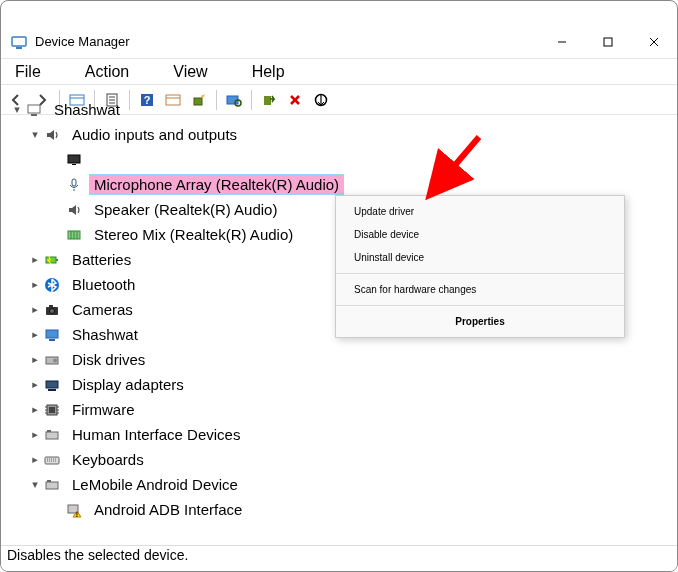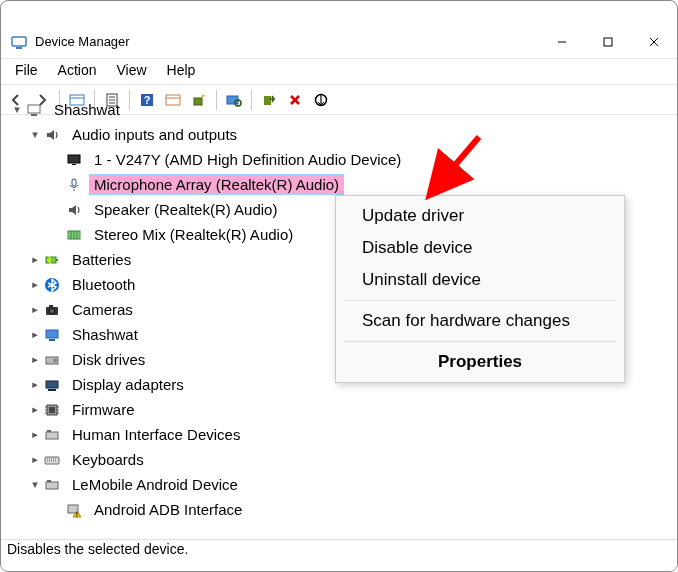--- a/index.html
+++ b/index.html
@@ -3,21 +3,21 @@
   <meta charset="utf-8">
   <style>
     * { margin: 0; padding: 0; box-sizing: border-box; font-family: "Segoe UI", Tahoma, sans-serif; }
     body { width: 678px; height: 572px; background: #fff; border: 1px solid #888; border-radius: 8px; overflow: hidden; position: relative; font-size: 15px; color: #000; }
     
     .titlebar { display: flex; align-items: center; height: 34px; padding: 0 0 0 10px; background: #fff; border-bottom: 1px solid #e5e5e5; margin-top: 24px; }
     .titlebar .app-icon { width: 16px; height: 16px; margin-right: 8px; }
     .titlebar .title { flex: 1; font-size: 13px; }
     .win-btn { width: 46px; height: 30px; display: inline-flex; align-items: center; justify-content: center; font-size: 13px; background: transparent; border: none; }
     
-    .menubar { display: flex; height: 26px; align-items: flex-start; padding: 0 4px; border-bottom: 1px solid #e5e5e5; font-size: 14px; }
+    .menubar { display: flex; height: 26px; align-items: center; padding: 0 4px; border-bottom: 1px solid #e5e5e5; font-size: 16px; gap: 24px; }
     .menubar span { padding: 3px 10px; }
     
     .toolbar { display: flex; align-items: center; height: 30px; padding: 2px 4px; border-bottom: 1px solid #e5e5e5; gap: 4px; }
     .tool-btn { width: 22px; height: 22px; display: inline-flex; align-items: center; justify-content: center; border: 1px solid transparent; border-radius: 2px; }
     .tool-sep { width: 1px; height: 20px; background: #ccc; margin: 0 2px; }
     
     .tree-wrap { position: absolute; left: 0; top: 92px; right: 0; bottom: 22px; overflow: auto; }
     .tree-wrap::-webkit-scrollbar { width: 16px; }
     .tree-wrap::-webkit-scrollbar-track { background: #f0f0f0; }
     .tree-wrap::-webkit-scrollbar-thumb { background: #c0c0c0; border-radius: 8px; }
@@ -25,26 +25,26 @@
     .node { display: flex; align-items: center; height: 25px; white-space: nowrap; }
     .caret { width: 16px; height: 16px; display: inline-flex; align-items: center; justify-content: center; color: #555; font-size: 11px; }
     .caret.empty { visibility: hidden; }
     .dev-icon { width: 18px; height: 18px; margin-right: 6px; display: inline-flex; align-items: center; justify-content: center; }
     .node .label { padding: 1px 4px; border: 1px solid transparent; }
     .node.selected .label { background: #f9a8d4; border: 1px solid #99d1ff; text-align: center; }
     .lvl0 { padding-left: 4px; }
     .lvl1 { padding-left: 22px; }
     .lvl2 { padding-left: 44px; }
     
-    .context-menu { position: absolute; left: 334px; top: 194px; width: 290px; background: #f9f9f9; border: 1px solid #ccc; box-shadow: 2px 2px 8px rgba(0,0,0,0.2); padding: 4px 8px; font-size: 17px; z-index: 10; }
+    .context-menu { position: absolute; left: 334px; top: 194px; width: 290px; background: #f9f9f9; border: 1px solid #ccc; box-shadow: 2px 2px 8px rgba(0,0,0,0.2); padding: 4px 0; font-size: 10px; z-index: 10; }
     .cm-item { padding: 6px 18px; }
     .cm-sep { height: 1px; background: #ddd; margin: 4px 0; }
     .cm-bold { font-weight: 700; text-align: center; }
     
-    .statusbar { position: absolute; left: 0; right: 0; bottom: 0; height: 32px; border-top: 1px solid #ddd; font-size: 14px; padding: 1px 6px; background: #fff; }
+    .statusbar { position: absolute; left: 0; right: 0; bottom: 0; height: 26px; border-top: 1px solid #ddd; font-size: 14px; padding: 1px 6px; background: #fff; }
     
     .arrow-svg { position: absolute; left: 420px; top: 128px; pointer-events: none; z-index: 20; }
   </style>
 </head>
 <body>
 
 <div class="titlebar">
   <span class="app-icon">
     <svg viewBox="0 0 16 16" width="16" height="16">
         <rect x="1" y="3" width="14" height="9" rx="1" fill="#fff" stroke="#3a7ec4" stroke-width="1.5"></rect>
@@ -178,21 +178,20 @@
     </div>
 
     <div class="node lvl2">
       <span class="caret empty">▸</span>
       <span class="dev-icon">
           <svg width="16" height="16" viewBox="0 0 16 16">
             <rect x="2" y="3" width="12" height="8" fill="#333" stroke="#000"></rect>
             <rect x="6" y="12" width="4" height="1" fill="#000"></rect>
           </svg>
         </span>
-      <span class="label">1 - V247Y (AMD High Definition Audio Device)</span>
     </div>
 
     <div class="node lvl2 selected">
       <span class="caret empty">▸</span>
       <span class="dev-icon">
           <svg width="16" height="16" viewBox="0 0 16 16">
             <rect x="6" y="2" width="4" height="7" rx="2" fill="#fff" stroke="#357"></rect>
             <path d="M4 8 Q8 13 12 8" fill="none" stroke="#357"></path>
             <line x1="8" y1="12" x2="8" y2="14" stroke="#357"></line>
           </svg>

